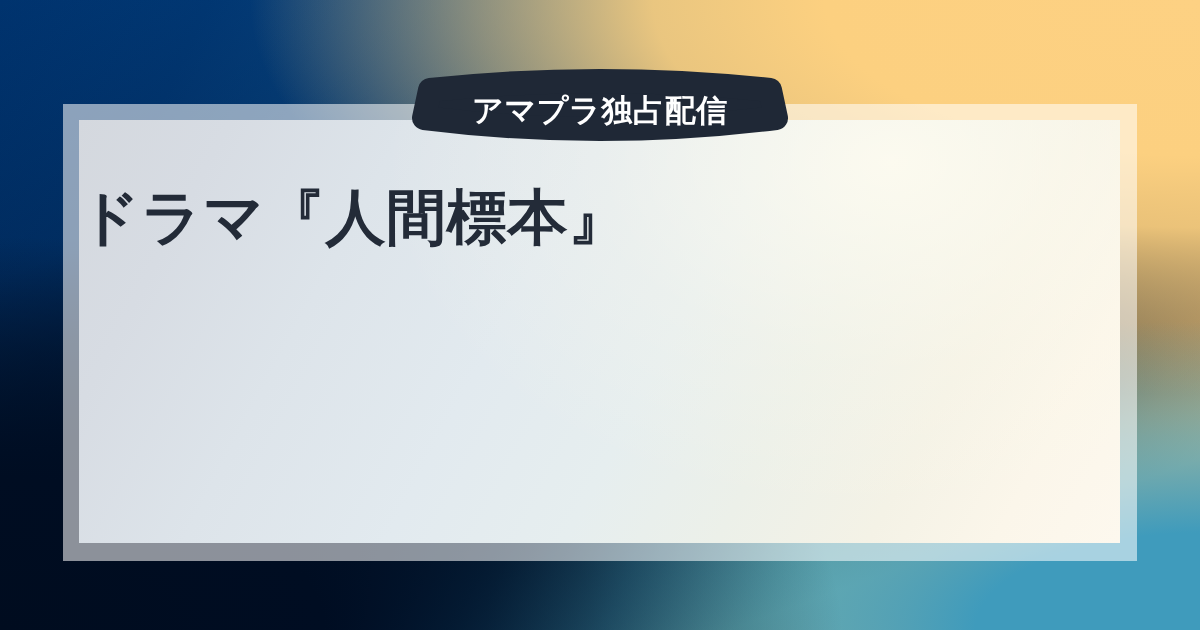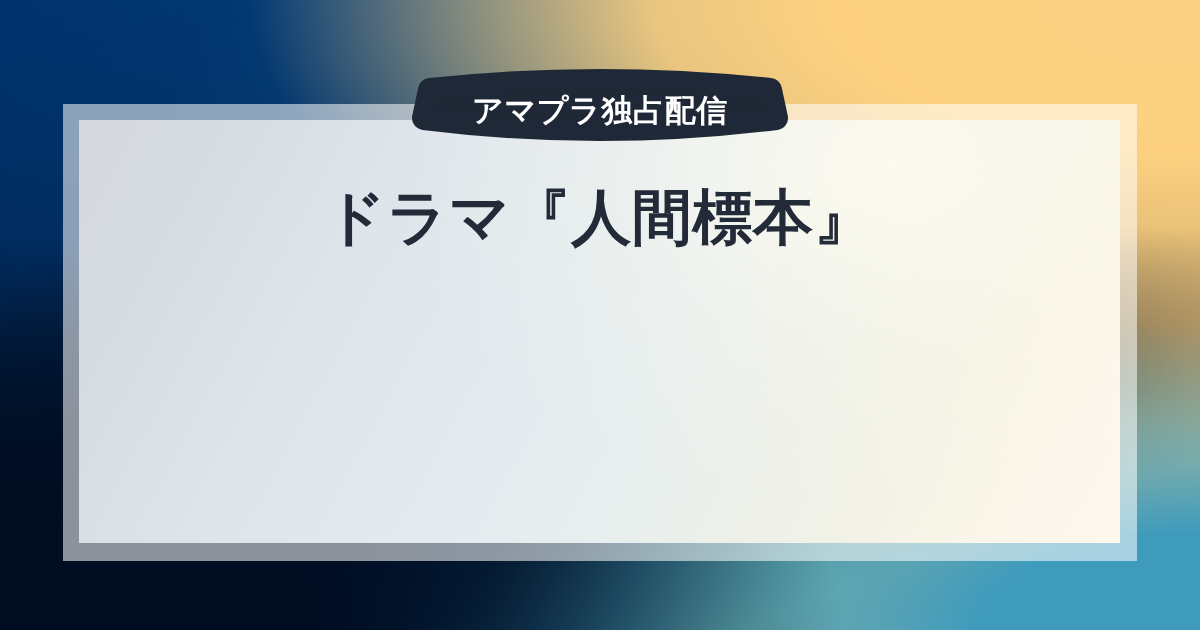--- a/index.html
+++ b/index.html
@@ -117,21 +117,21 @@
     pointer-events: none;
   }
 
   
   .headline {
     position: absolute;
     left: 0;
     right: 0;
     top: 58px;
     display: flex;
-    flex-direction: column;
+    flex-direction: row;
     align-items: center;
     gap: 24px;
     z-index: 3;
   }
   .headline-line {
     font-size: 60px;
     line-height: 1.33;
     font-weight: 700;
     color: #232b38;
     letter-spacing: 0.01em;

